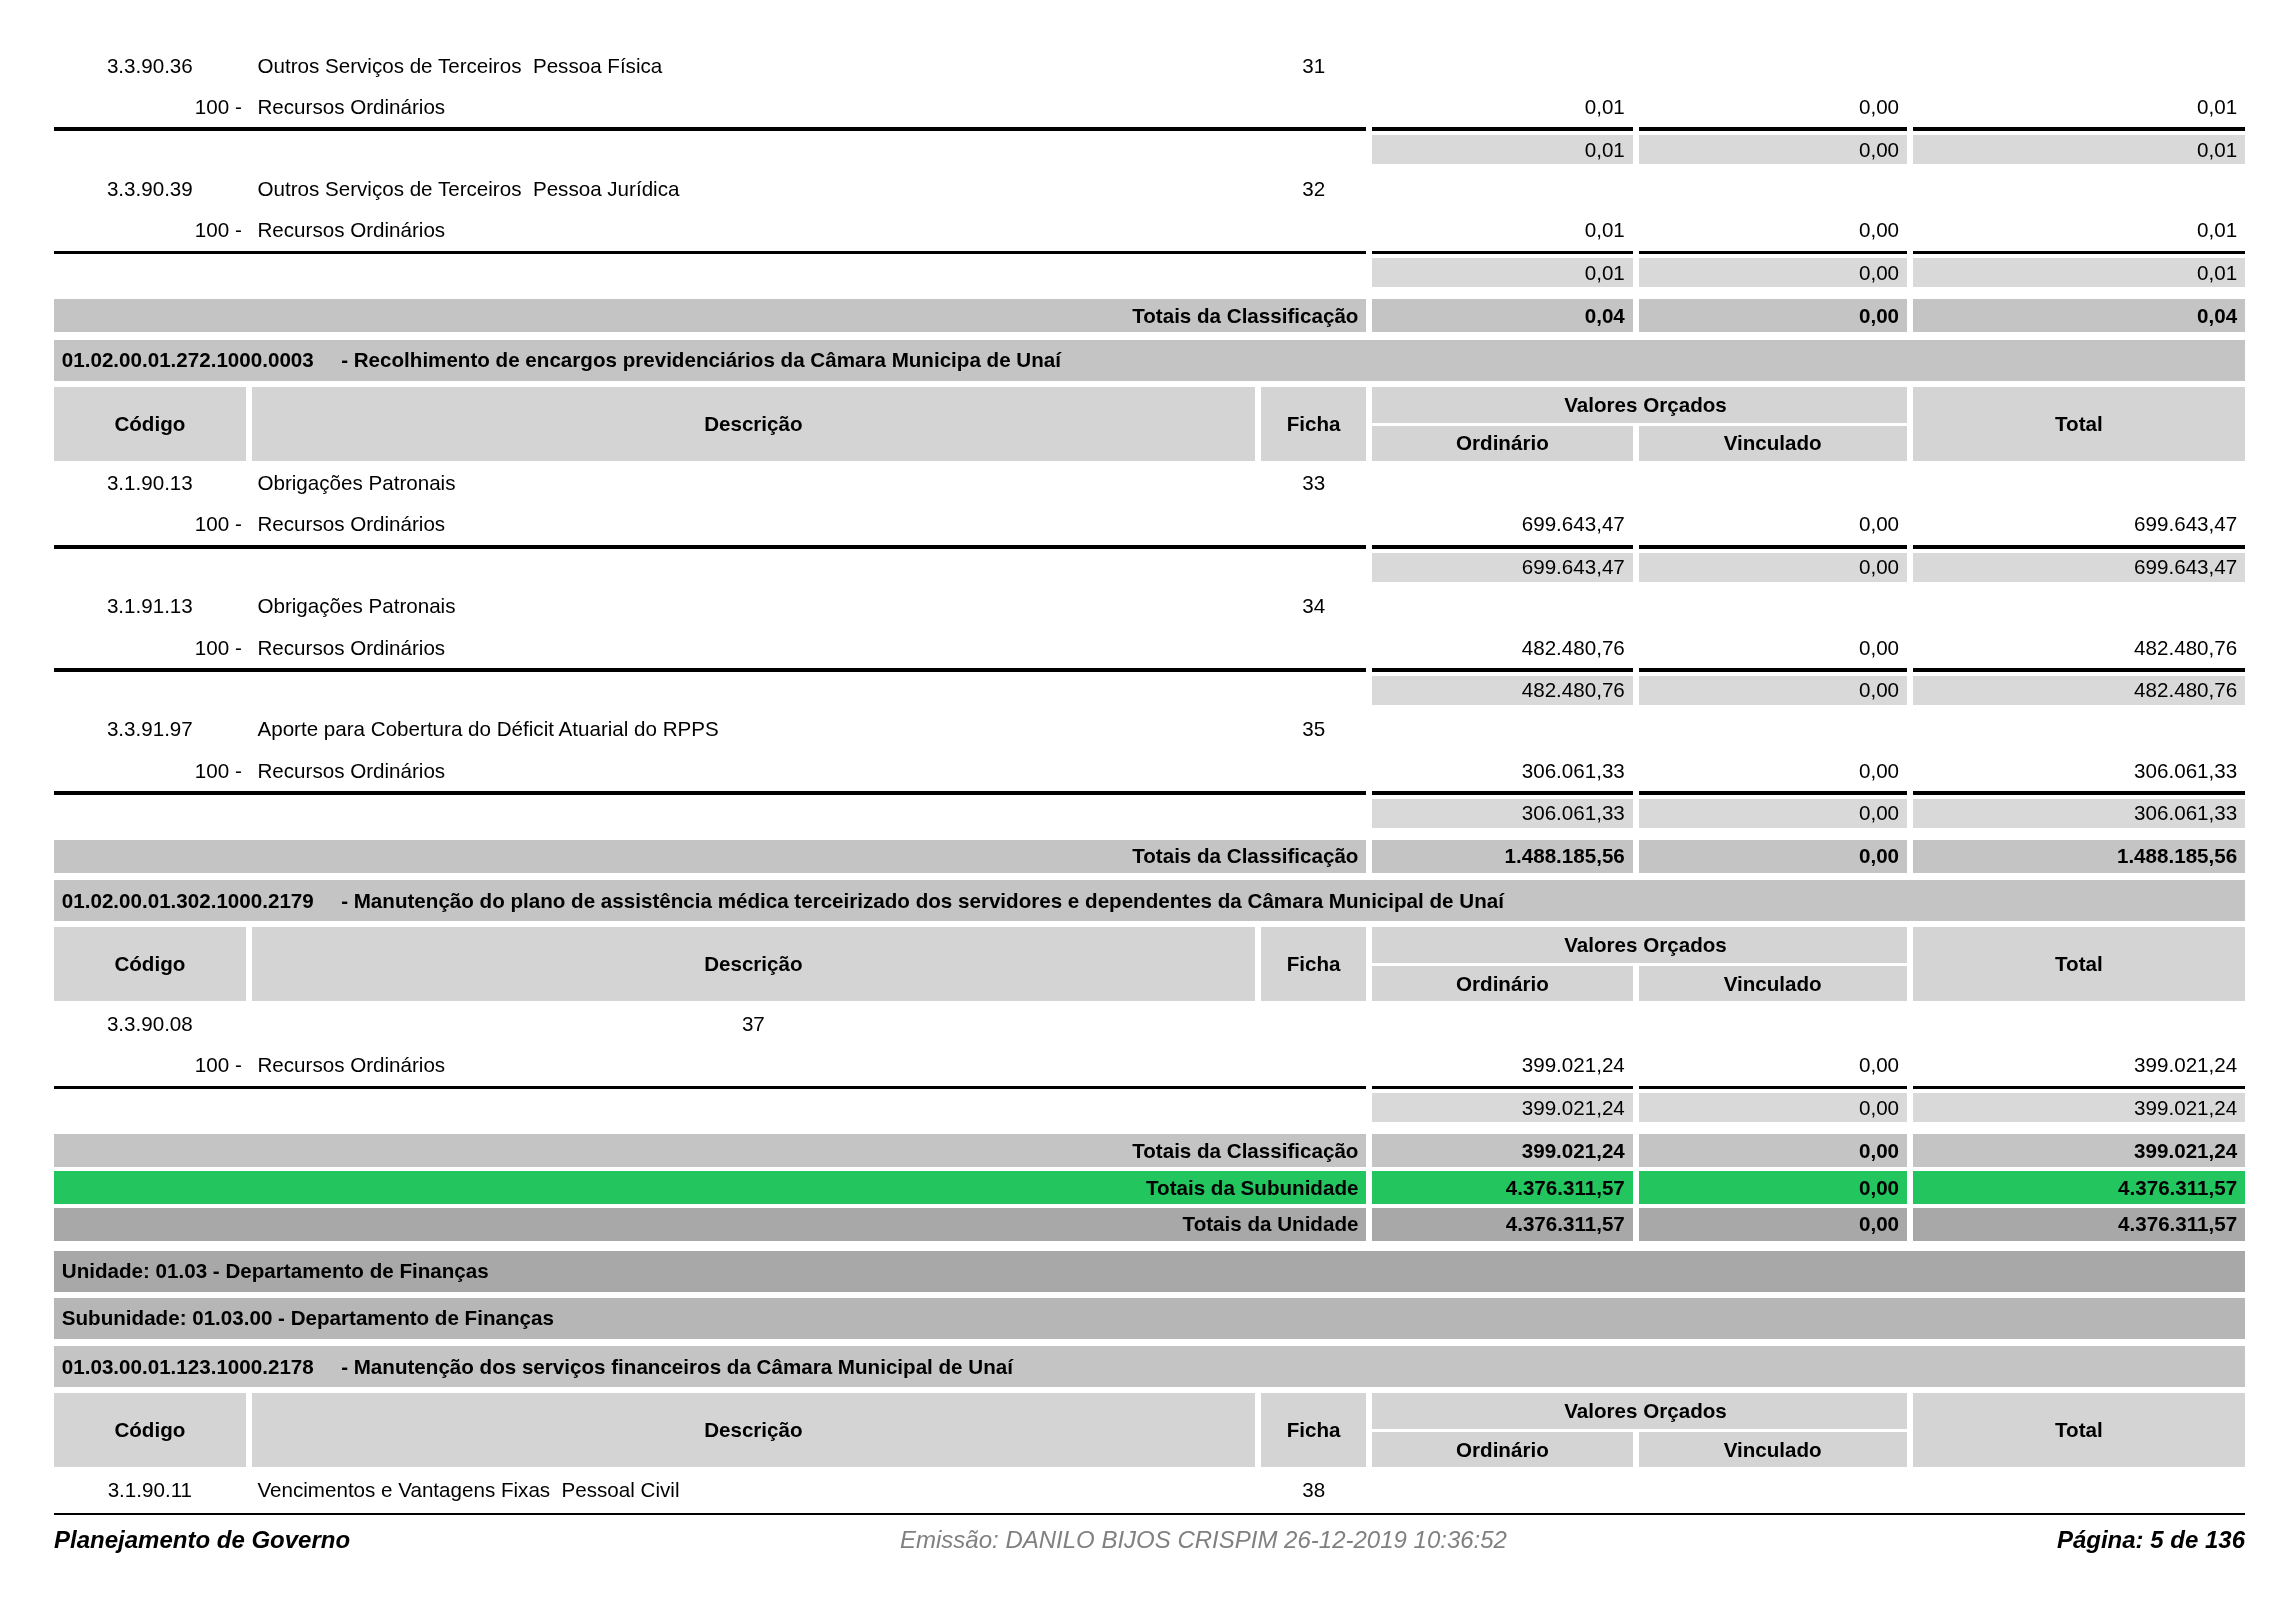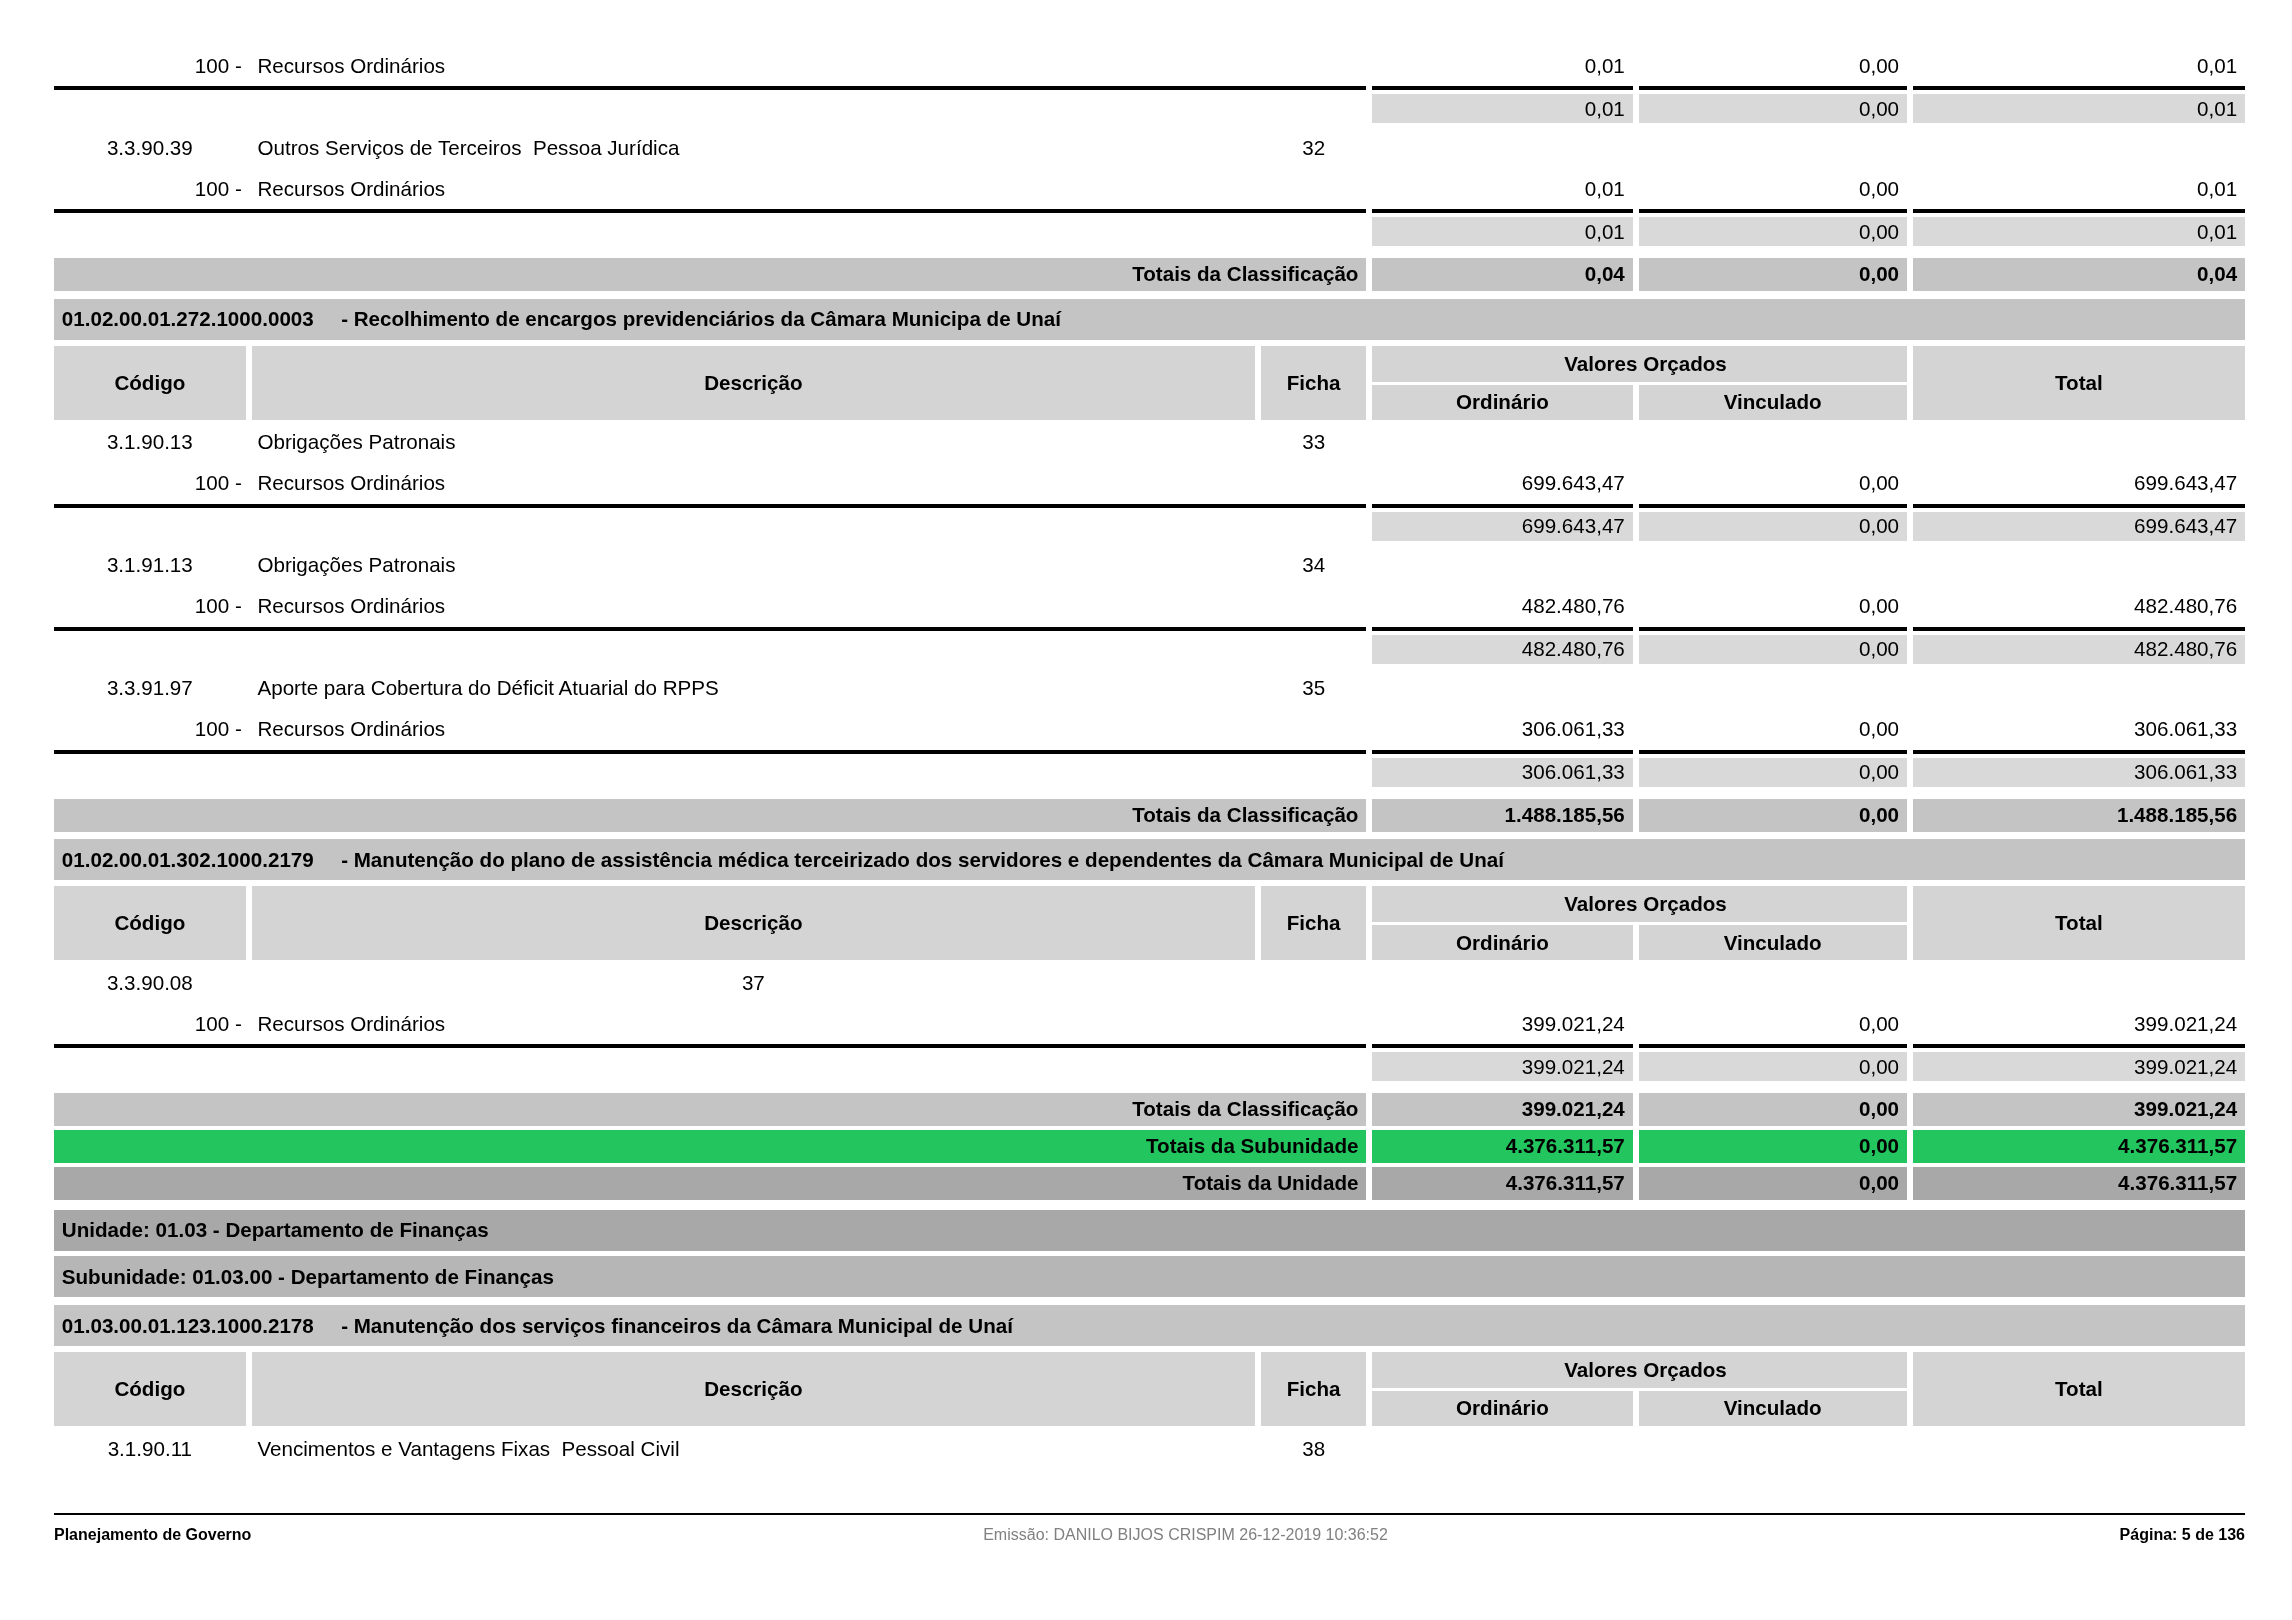--- a/index.html
+++ b/index.html
@@ -54,35 +54,43 @@
   .th-desc   { grid-column:2; grid-row:1/4; }
   .th-ficha  { grid-column:3; grid-row:1/4; }
   .th-vo     { grid-column:4/6; grid-row:1;padding-left:12px; }
   .th-ord    { grid-column:4; grid-row:3; }
   .th-vinc   { grid-column:5; grid-row:3; }
   .th-total  { grid-column:6; grid-row:1/4; }
 
   .footer {
     position:absolute; left:54px; right:48px; top:1513px;
     border-top:2.9px solid #000; padding-top:10.8px;
-    display:flex; align-items:flex-start; font-size:16px;
+    display:flex; align-items:flex-start; font-size:24px;font-style:italic;
   }
   .footer-left  { font-weight:bold; flex:0 0 auto; }
   .footer-center{ flex:1 1 auto; text-align:center; color:#808080; }
   .footer-right { font-weight:bold; flex:0 0 auto; }
 </style>
 </head>
 <body>
 
 <div class="page">
   <div class="content">
     <div class="spacer-top"></div>
 
     <div>
       <div class="entry">
+        <div class="cols row-code">
+          <div class="c-code">3.3.90.36</div>
+          <div class="c-desc">Outros Serviços de Terceiros  Pessoa Física</div>
+          <div class="c-ficha">31</div>
+          <div></div>
+            <div></div>
+            <div></div>
+        </div>
         <div class="cols row-res">
           <div class="c-res">100 -</div>
           <div class="c-desc">Recursos Ordinários</div>
           <div></div>
           <div class="num">0,01</div>
           <div class="num">0,00</div>
           <div class="num">0,01</div>
         </div>
         <div class="cols hrline">
           <div class="hr-left"></div>

